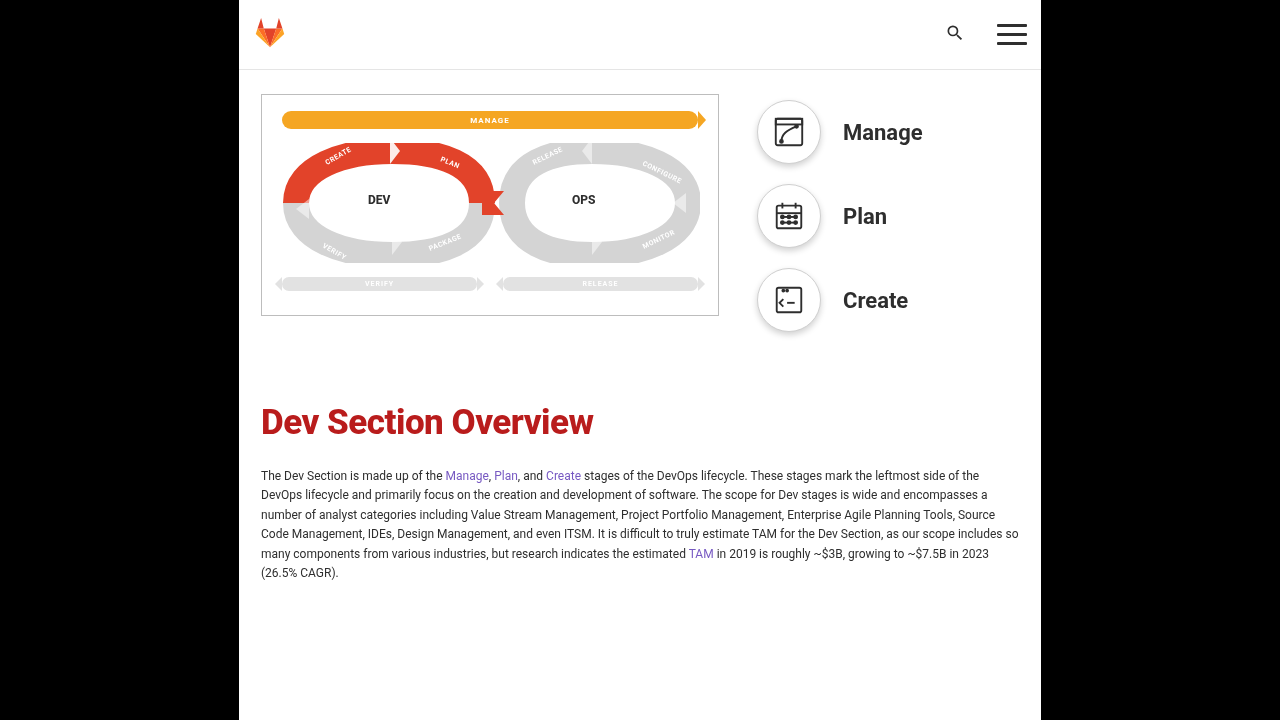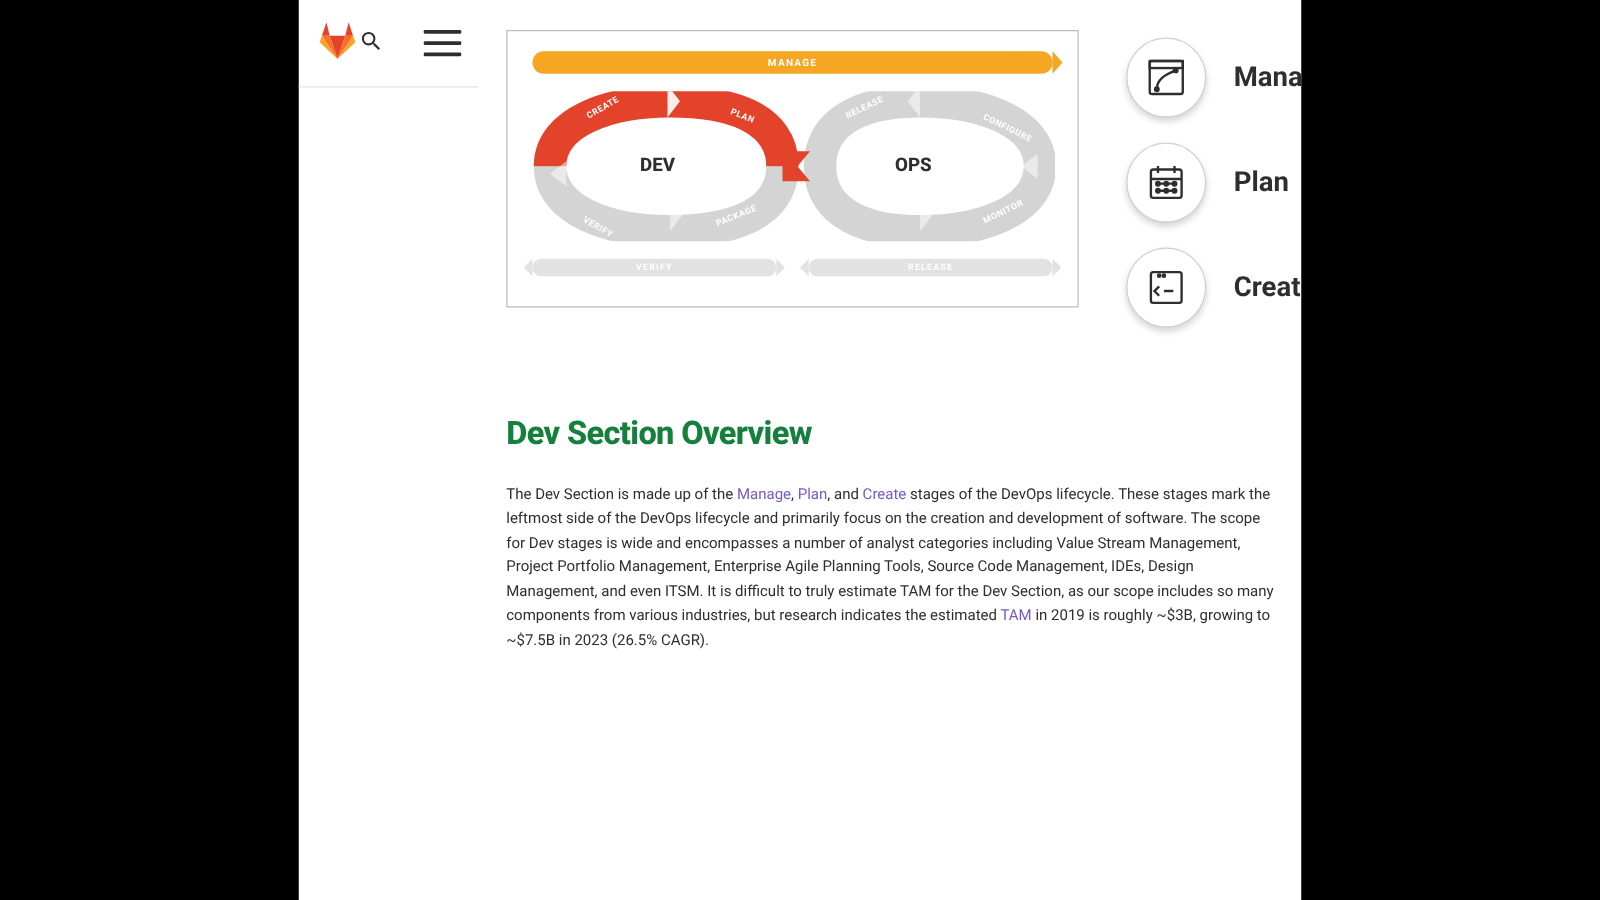--- a/index.html
+++ b/index.html
@@ -9,20 +9,21 @@
   width: 1280px;
   height: 720px;
   overflow: hidden;
 }
 .page {
   width: 802px;
   height: 720px;
   margin: 0 auto;
   background: #fff;
   display: flex;
+  flex-direction: column;
 }
 .header {
   height: 70px;
   border-bottom: 1px solid #e5e5e5;
   display: flex;
   align-items: center;
   justify-content: space-between;
   padding: 0 14px;
 }
 .logo svg { width: 34px; height: 32px; }
@@ -50,42 +51,42 @@
   display:flex; align-items:center; justify-content:center;
   color:#fff; font-size:8px; font-weight:700; letter-spacing:1px;
   position:relative;
 }
 .manage-bar::after{
   content:""; position:absolute; right:-8px; top:0;
   border-left:8px solid #f5a623; border-top:9px solid transparent; border-bottom:9px solid transparent;
 }
 .loop-wrap { position:relative; height:120px; }
 .loop-svg { width:418px; height:120px; }
-.loop-label { position:absolute; font-weight:800; font-size:15px; color:#2e2e2e; top:50px; }
+.loop-label { position:absolute; font-weight:800; font-size:12px; color:#2e2e2e; top:50px; }
 .loop-dev { left: 86px; }
 .loop-ops { left: 290px; }
 .seg-label { font-size:7px; font-weight:700; fill:#fff; letter-spacing:0.5px; }
 
 .bottom-bars { display:flex; gap:26px; margin-top:14px; }
 .bb { flex:1; height:14px; background:#e2e2e2; border-radius:7px; position:relative; display:flex; align-items:center; justify-content:center; color:#fff; font-size:7px; font-weight:700; letter-spacing:1px; }
 .bb::before{content:""; position:absolute; left:-7px; top:0; border-right:7px solid #e2e2e2; border-top:7px solid transparent; border-bottom:7px solid transparent;}
 .bb::after{content:""; position:absolute; right:-7px; top:0; border-left:7px solid #e2e2e2; border-top:7px solid transparent; border-bottom:7px solid transparent;}
 
 .stage-list { display:flex; flex-direction:column; gap:20px; padding-top:6px; }
 .stage-item { display:flex; align-items:center; gap:22px; }
 .stage-circle {
   width:64px; height:64px; border-radius:50%;
   background:#fff; border:1px solid #d0d0d0;
   display:flex; align-items:center; justify-content:center;
   box-shadow: 0 3px 6px rgba(0,0,0,0.18);
 }
 .stage-circle svg { width:34px; height:34px; stroke:#2e2e2e; stroke-width:2; fill:none; }
 .stage-label { font-size:22px; font-weight:700; color:#2e2e2e; }
 
-h1 { font-size:26px; font-weight:800; color:#15803d; margin-bottom:24px; letter-spacing:-0.5px;margin-top:36px; }
+h1 { font-size:35px; font-weight:800; color:#b91c1c; margin-bottom:24px; letter-spacing:-0.5px;margin-top:36px; }
 .body-text { font-size:12px; line-height:1.62; color:#2e2e2e; }
 .body-text a { color:#7759c2; text-decoration:none; }
 </style>
 </head>
 <body>
 
 <div class="page">
 
   <header class="header">
     <div class="logo">

